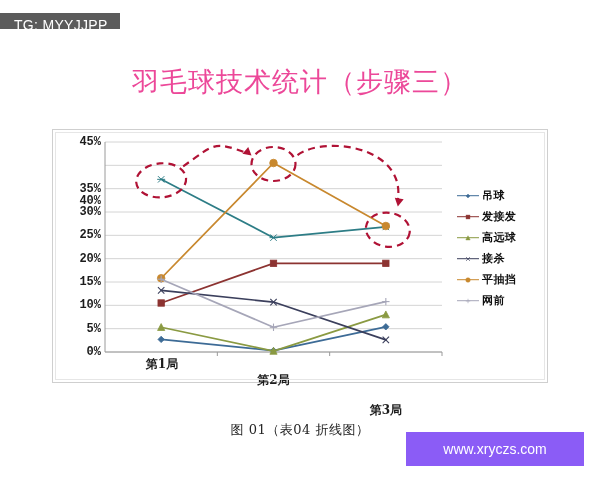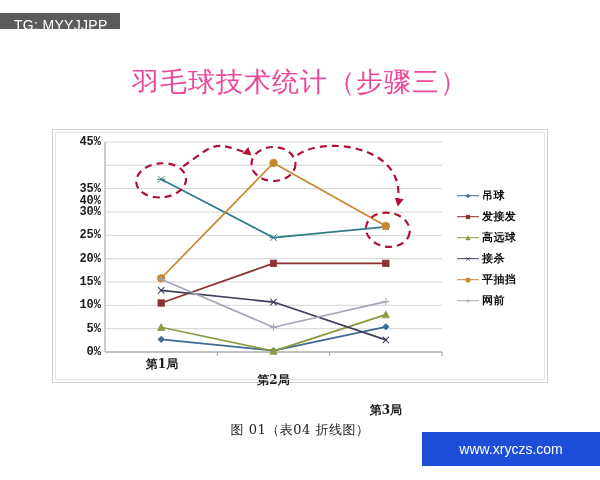--- a/index.html
+++ b/index.html
@@ -155,25 +155,25 @@
     font-family: "DejaVu Serif", "Liberation Serif", serif;
     font-size: 13px;
     color: #262626;
     letter-spacing: 0.5px;
     white-space: nowrap;
   }
 
   
   #watermark {
     position: absolute;
-    right: 0;
+    right: 16px;
     bottom: 14px;
     height: 34px;
     min-width: 150px;
-    background: #1d4ed8;
+    background: #8b5cf6;
     color: #ffffff;
     font-size: 14px;
     line-height: 34px;
     text-align: center;
     padding: 0 14px;
     white-space: nowrap;
   }
 
   svg { display: block; }
 </style>

